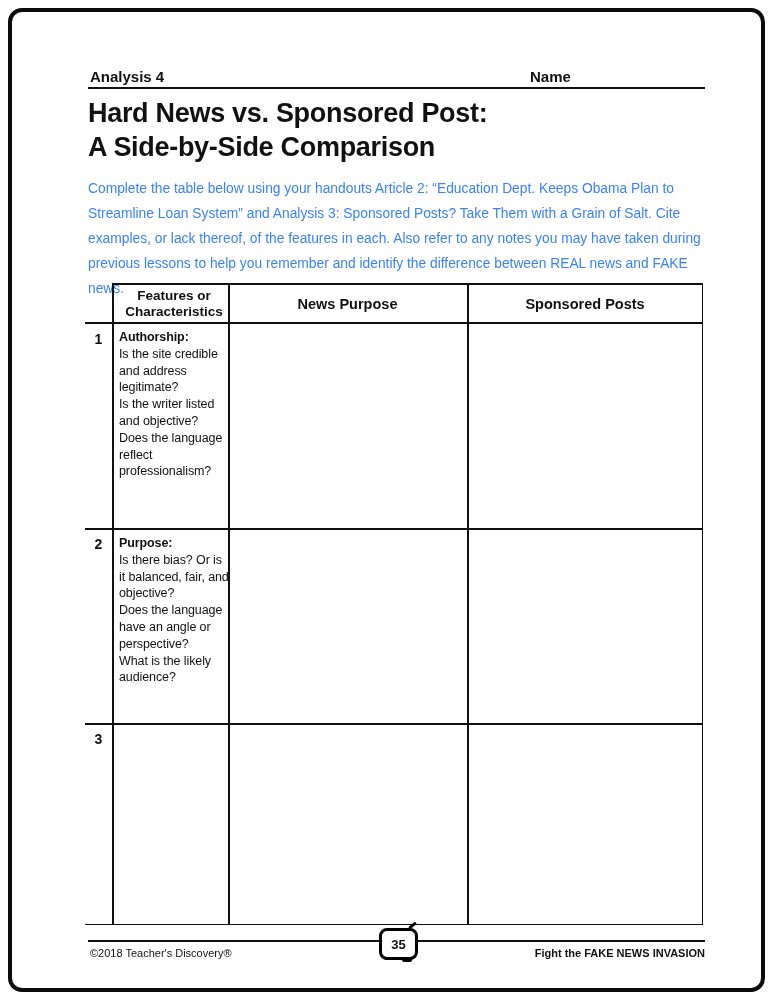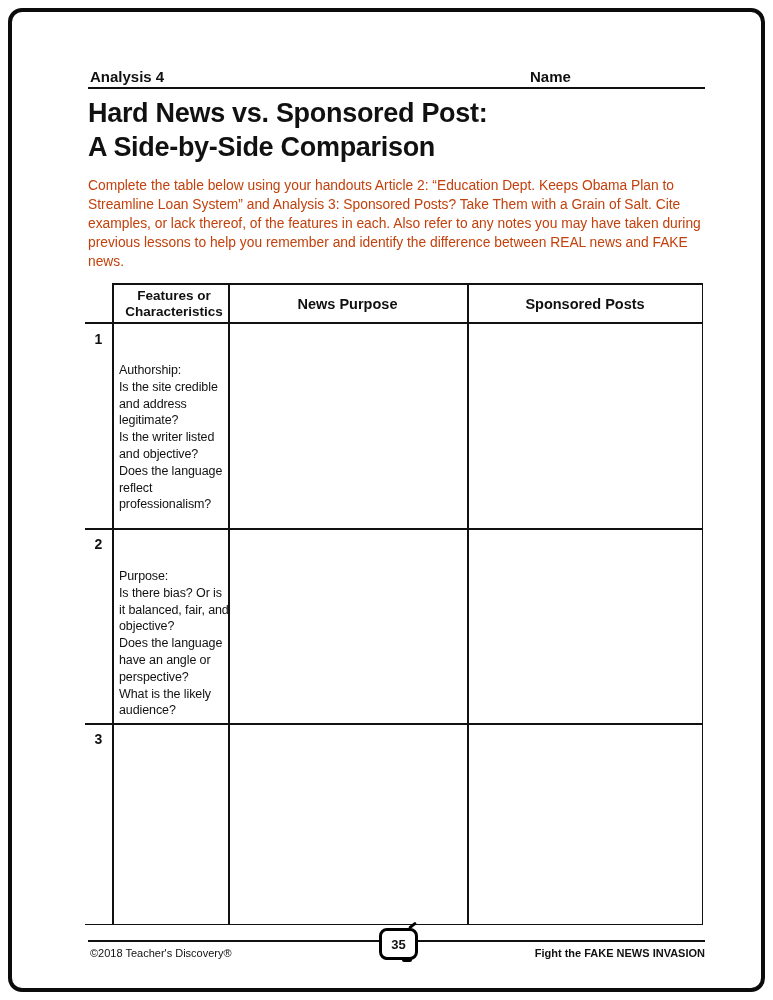--- a/index.html
+++ b/index.html
@@ -14,33 +14,33 @@
   .hdr-left{position:absolute;left:90px;top:68px;font-size:15px;font-weight:bold;}
   .hdr-right{position:absolute;left:500px;top:68px;font-size:15px;font-weight:bold;margin-left:30px;}
   .hline{position:absolute;background:#111;}
   .vline{position:absolute;background:#111;}
   .title{
     position:absolute;left:88px;top:96px;margin:0;
     font-size:27px;line-height:34px;font-weight:bold;letter-spacing:-0.3px;
   }
   .instructions{
     position:absolute;left:88px;top:176px;width:620px;
-    font-size:13.8px;line-height:19px;color:#c2410c;
+    font-size:13.8px;line-height:25px;color:#3b82f6;
   }
   .tbl{position:absolute;left:85px;top:283px;width:618px;height:642px;}
   .th{position:absolute;font-weight:bold;text-align:center;}
   .th-feat{left:27px;top:5px;width:124px;font-size:13.5px;line-height:15.5px;white-space:pre-line;}
   .th-news{left:143px;top:13px;width:239px;font-size:14.5px;}
   .th-spon{left:382px;top:13px;width:236px;font-size:14.5px;}
   .num{position:absolute;left:0;width:27px;text-align:center;font-weight:bold;font-size:14px;}
   .fcell{
     position:absolute;left:28px;width:112px;padding:7px 0 0 6px;
     font-size:12.5px;line-height:16.8px;letter-spacing:-0.1px;
   }
-  .ftitle{font-weight:normal;margin-top:33px;}
+  .ftitle{font-weight:bold;}
   .fq{white-space:pre-line;}
   .acell{position:absolute;}
   .ftr-left{position:absolute;left:90px;top:947px;font-size:11px;font-weight:normal;}
   .ftr-right{position:absolute;left:88px;top:947px;width:617px;text-align:right;font-size:11px;font-weight:bold;}
   .badge{
     position:absolute;left:379px;top:928px;width:33px;height:26px;
     background:#fff;border:3px solid #000;border-radius:8px;
     display:flex;align-items:center;justify-content:center;
     font-size:13px;font-weight:bold;z-index:3;
   }

